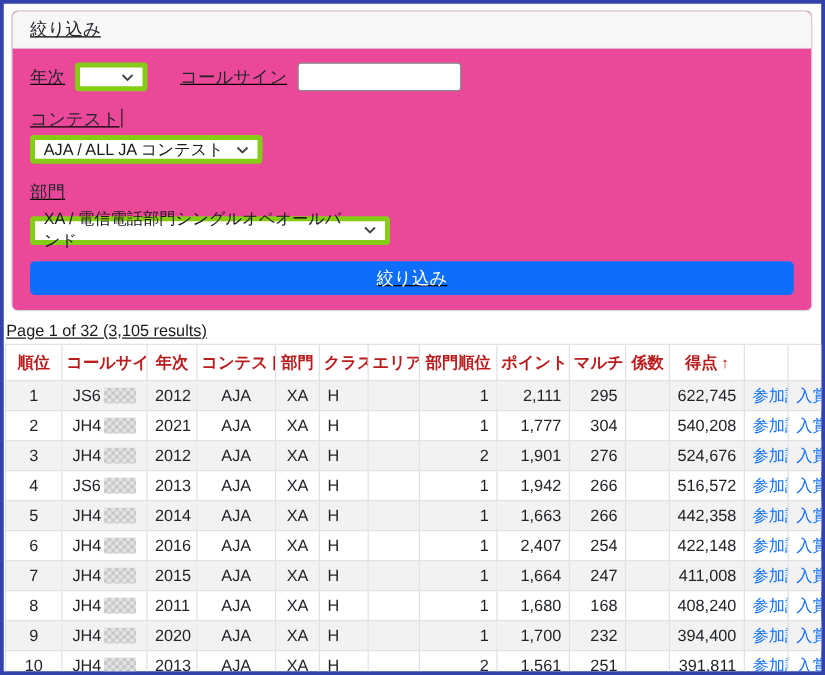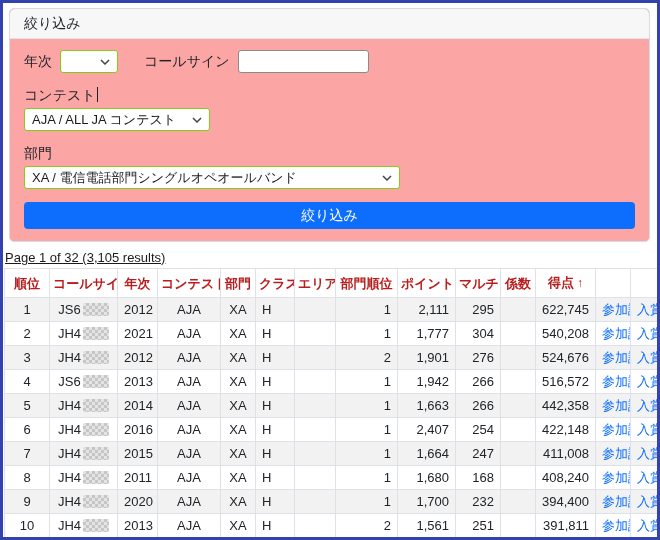--- a/index.html
+++ b/index.html
@@ -13,44 +13,45 @@
     border: 3px solid #3442ad;
     overflow: hidden;
     background: #fff;
     position: relative;
   }
   
   .card {
     margin: 5px 7px 0 6px;
     border: 1px solid #d8dbdf;
     border-radius: 5px;
-    background: #fca5a5;
+    background: #ec4899;
+    text-decoration: underline;
   }
   .card-header {
     background: #f7f7f8;
     border-bottom: 1px solid #e0e3e7;
     border-radius: 5px 5px 0 0;
     padding: 5px 14px;
     font-size: 14px;
     color: #212529;
     line-height: 19px;
   }
   .card-body { padding: 11px 14px 12px 14px; }
   .frow { display: flex; align-items: center; }
   .flabel { font-size: 14px; color: #212529; line-height: 19px; }
   .field-label { margin-top: 13px; margin-bottom: 3px; font-size: 14px; color:#212529; line-height:19px; }
   .text-caret { display:inline-block; width:1px; height:15px; background:#222; margin-left:1px; vertical-align:-2px; }
   .sel {
     display: inline-flex; align-items: center; justify-content: space-between;
-    border: 1px solid #84cc16; border-radius: 3px; background: #fff;
+    border: 4px solid #84cc16; border-radius: 3px; background: #fff;
     height: 23px; padding: 0 7px; font-size: 13px; color:#1a1a1a; cursor: default;
   }
   .sel-year { width: 58px; margin-left: 8px; }
   .sel-contest { width: 186px; }
-  .sel-division { width: 376px; }
+  .sel-division { width: 288px; }
   .chev { flex: 0 0 auto; margin-left: 6px; }
   .txt {
     height: 23px; width: 131px; border: 1px solid #8b8b8b; border-radius: 3px;
     font-size: 13px; padding: 0 6px; margin-left: 8px; outline: none;
     font-family: inherit;
   }
   .lbl-callsign { margin-left: 26px; }
   .submit-btn {
     display: block; width: 100%; margin-top: 13px; height: 27px;
     background: #0d6efd; color: #fff; border: none; border-radius: 4px;

